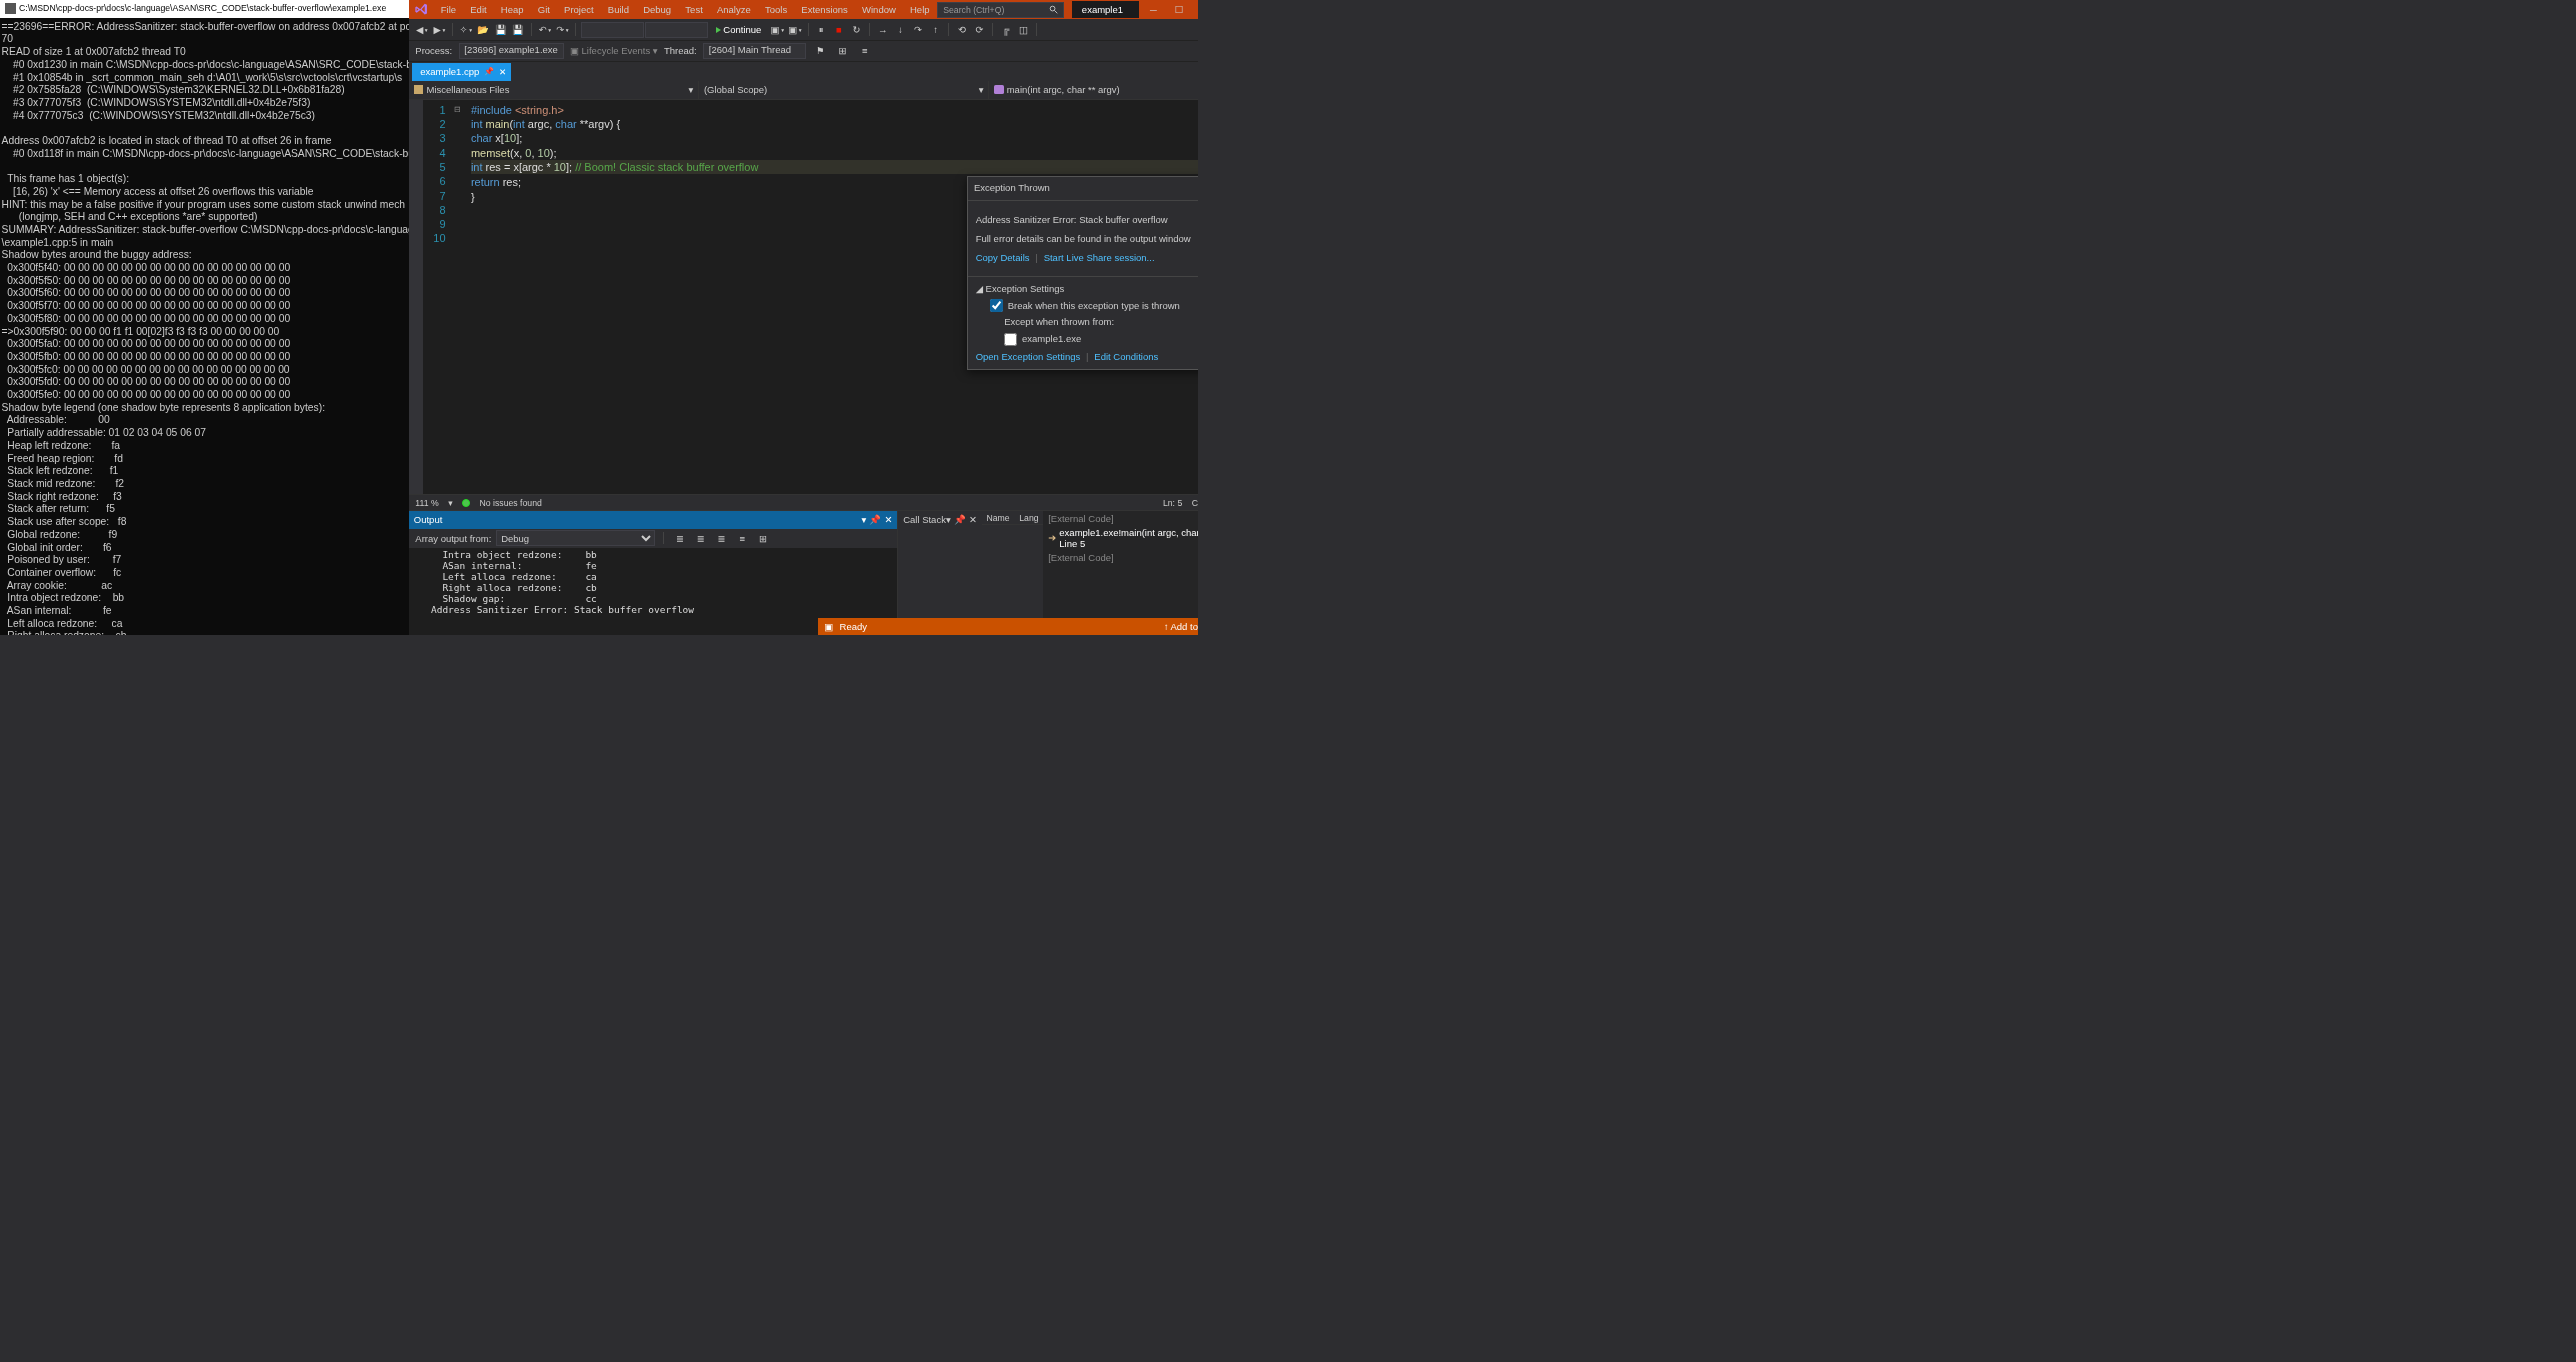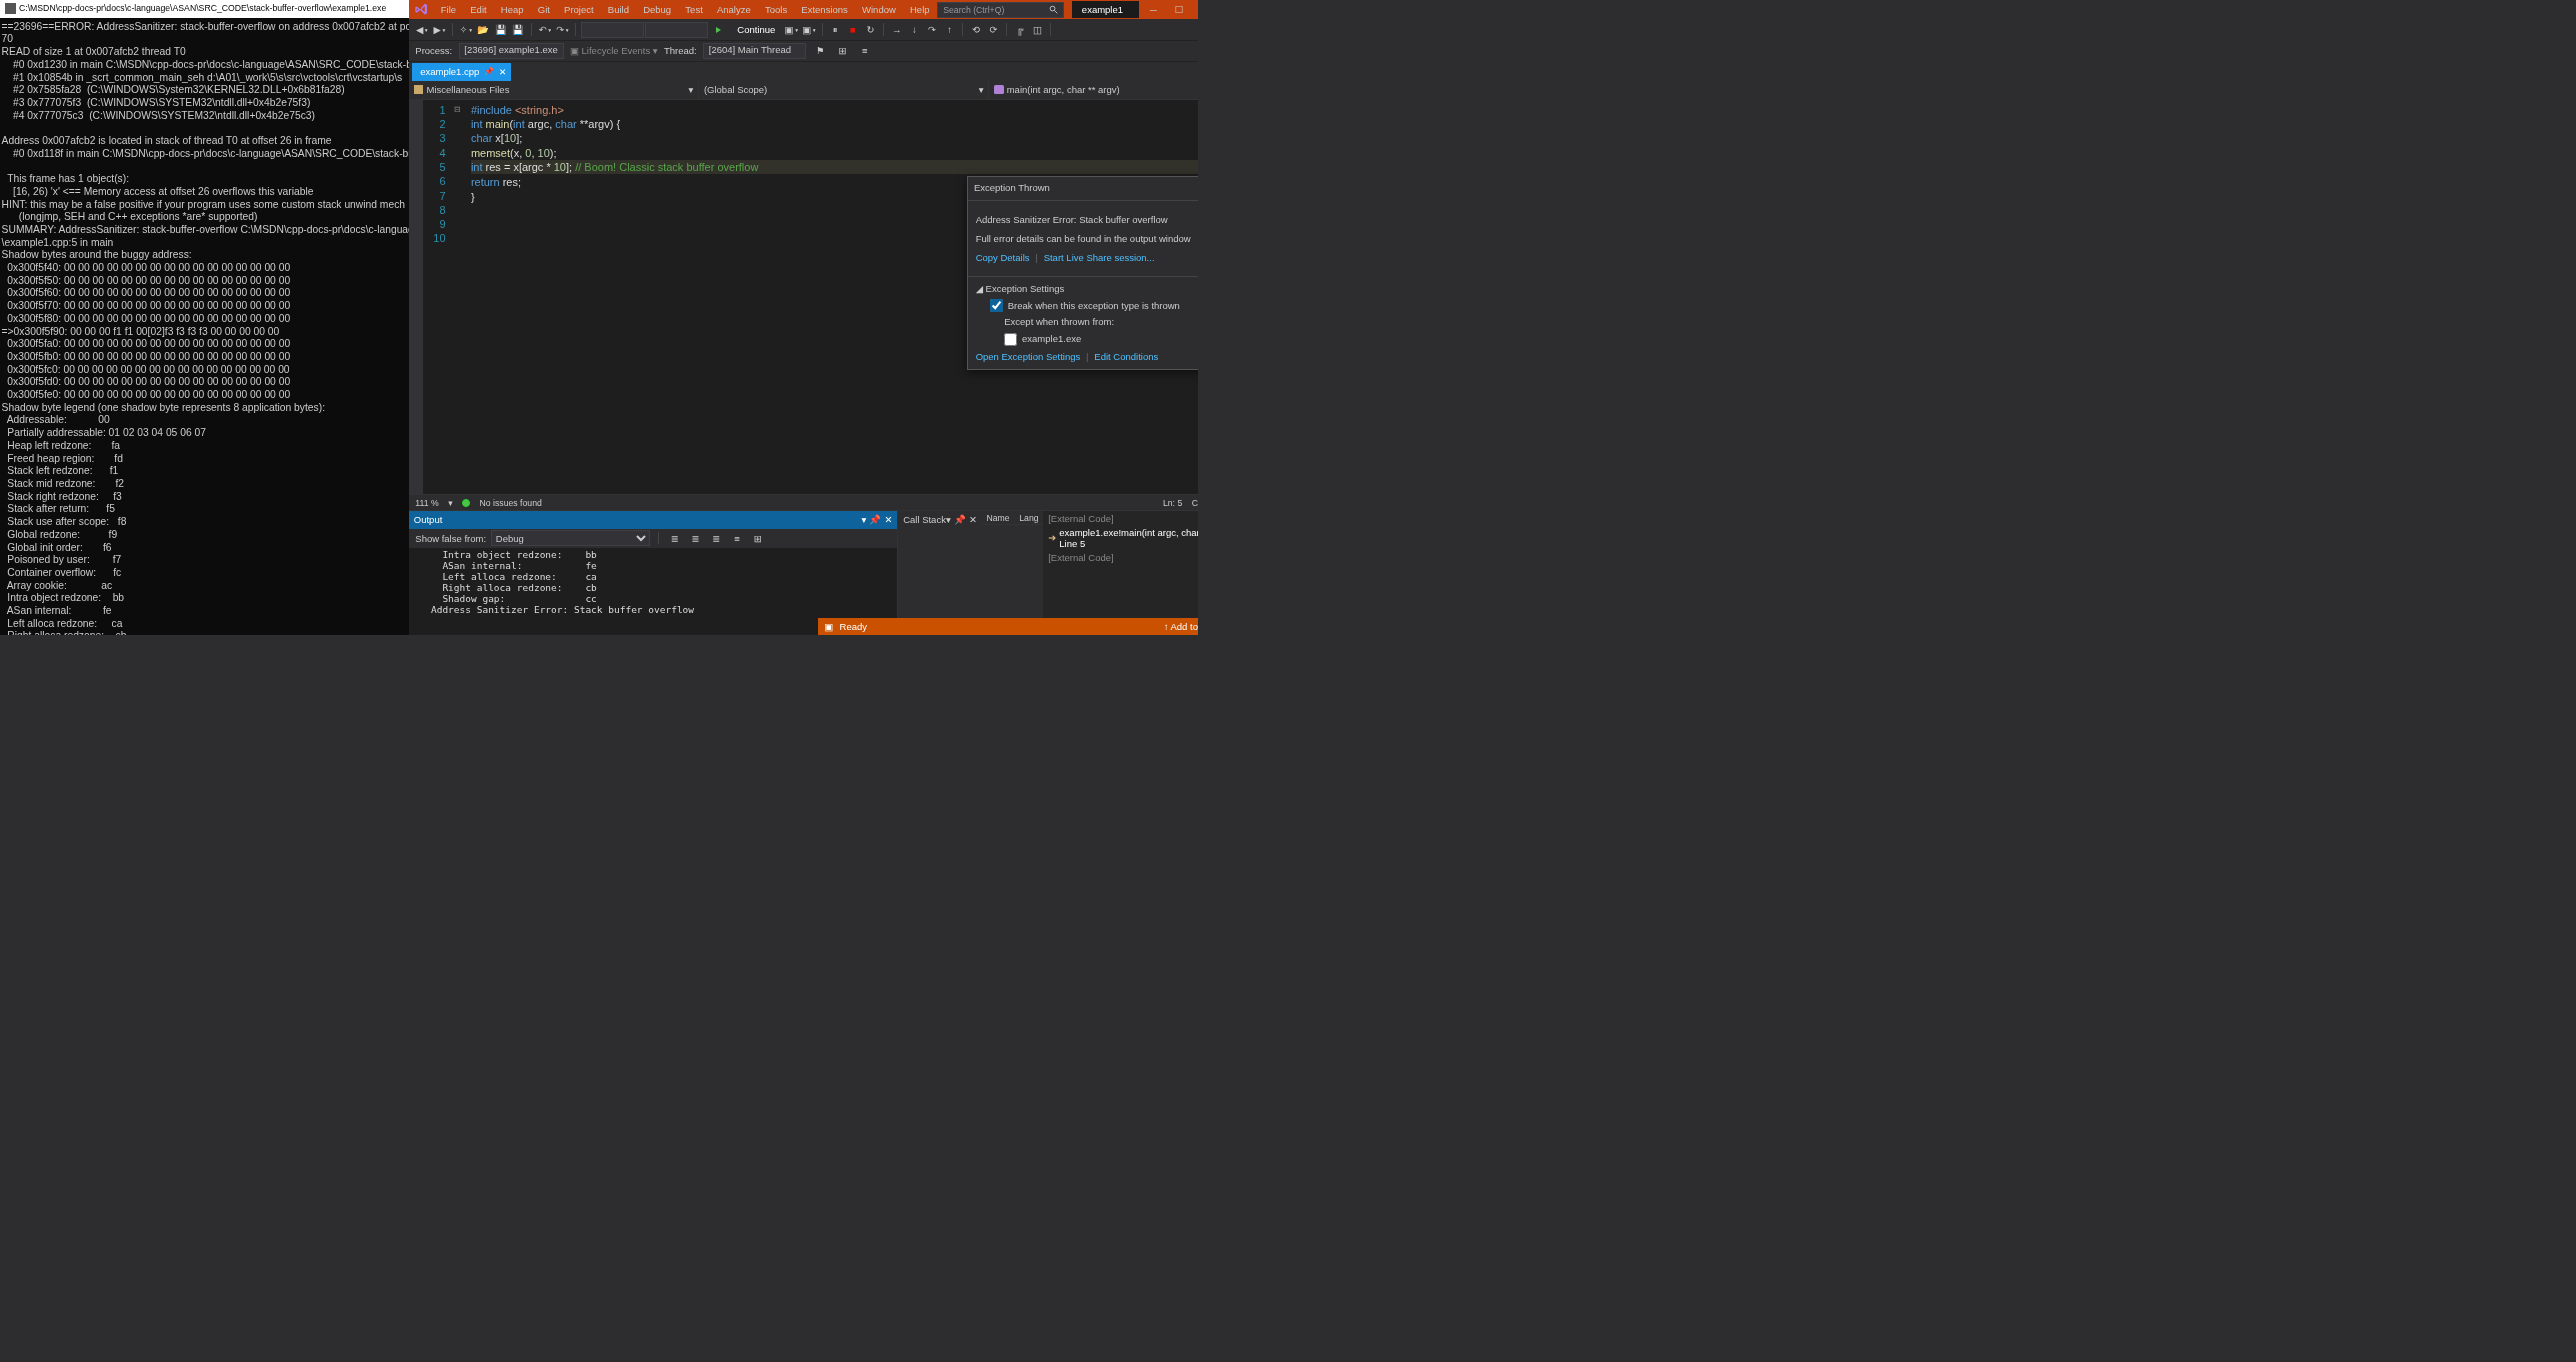--- a/index.html
+++ b/index.html
@@ -21,21 +21,21 @@
 .search-box { margin-left:auto; background:#333337; border:0.8px solid #3f3f46; height:16px; width:135px; padding:0 4.8px; color:#999; font-size:8.7px; display:flex; align-items:center; justify-content:space-between; }
 .mag { width:9.5px; height:9.5px; }
 .doc-tab-title { background:#1b1b1c; color:#fff; padding:3.2px 16px 3.2px 9.5px; margin-left:6.3px; font-size:9.5px; }
 .win-btn { width:24px; height:16px; display:flex; align-items:center; justify-content:center; color:#ccc; cursor:pointer; margin-left:1.6px; }
 .int-prev { background:#3f3f46; color:#ccc; padding:1.6px 8px; font-size:8.7px; margin-left:4.8px; }
 
 .toolbar { height:22px; background:#2d2d30; border-bottom:0.8px solid #222; display:flex; align-items:center; padding:0 4.8px; gap:1.6px; }
 .tb-btn { width:16px; height:16px; display:flex; align-items:center; justify-content:center; cursor:pointer; color:#ccc; border-radius:1.6px; }
 .tb-sep { width:0.8px; height:12.7px; background:#444; margin:0 3.2px; }
 .tb-drop::after { content:"▾"; font-size:5.6px; margin-left:1.6px; }
-.continue-btn { display:flex; align-items:center; padding:0 6.3px; height:17.5px; cursor:pointer; color:#fff; gap:16px; }
+.continue-btn { display:flex; align-items:center; padding:0 6.3px; height:17.5px; cursor:pointer; color:#fff; gap:2px; }
 .play { width:0; height:0; border-left:5.6px solid #4ec14e; border-top:3.2px solid transparent; border-bottom:3.2px solid transparent; }
 .liveshare { display:flex; align-items:center; gap:3.2px; color:#ccc; cursor:pointer; padding:0 4.8px; }
 
 .debugbar { height:20.6px; background:#2d2d30; border-bottom:0.8px solid #222; display:flex; align-items:center; padding:0 6.3px; gap:6.3px; font-size:9.5px; }
 .debugbar select, .db-sel { background:#333337; border:0.8px solid #3f3f46; color:#ccc; height:16px; padding:0 4.8px; font-size:9.5px; min-width:103px; }
 
 .main-row { flex:1; display:flex; overflow:hidden; }
 .editor-col { flex:1; display:flex; flex-direction:column; overflow:hidden; }
 
 .doc-tabs { height:19px; display:flex; align-items:flex-end; background:#2d2d30; padding-left:3.2px; }
@@ -373,21 +373,21 @@
           <div class="output-panel">
             <div class="panel-head">
               <span>Output</span>
               <div class="tools">
                 <span>▾</span>
                 <span>📌</span>
                 <span>✕</span>
               </div>
             </div>
             <div class="output-sub">
-              <span>Show false from:</span>
+              <span>Array output from:</span>
               <select><option>Debug</option></select>
               <div class="tb-sep"></div>
               <div class="tb-btn">≣</div>
               <div class="tb-btn">≣</div>
               <div class="tb-btn">≣</div>
               <div class="tb-btn">≡</div>
               <div class="tb-btn">⊞</div>
             </div>
             <div class="output-body">     Intra object redzone:    bb
      ASan internal:           fe

